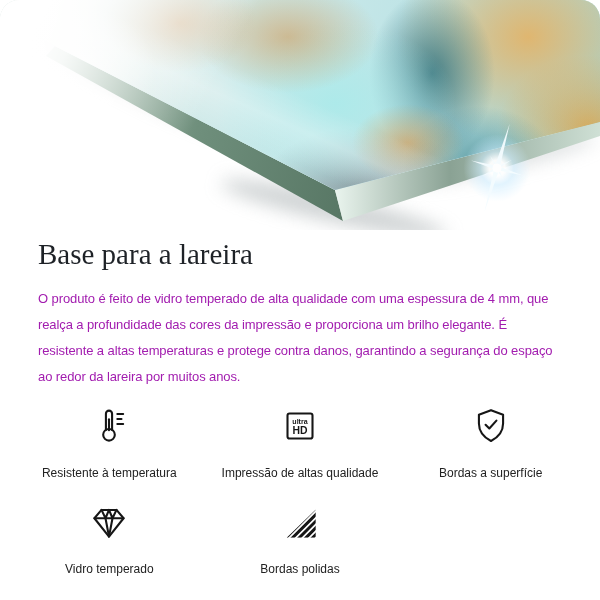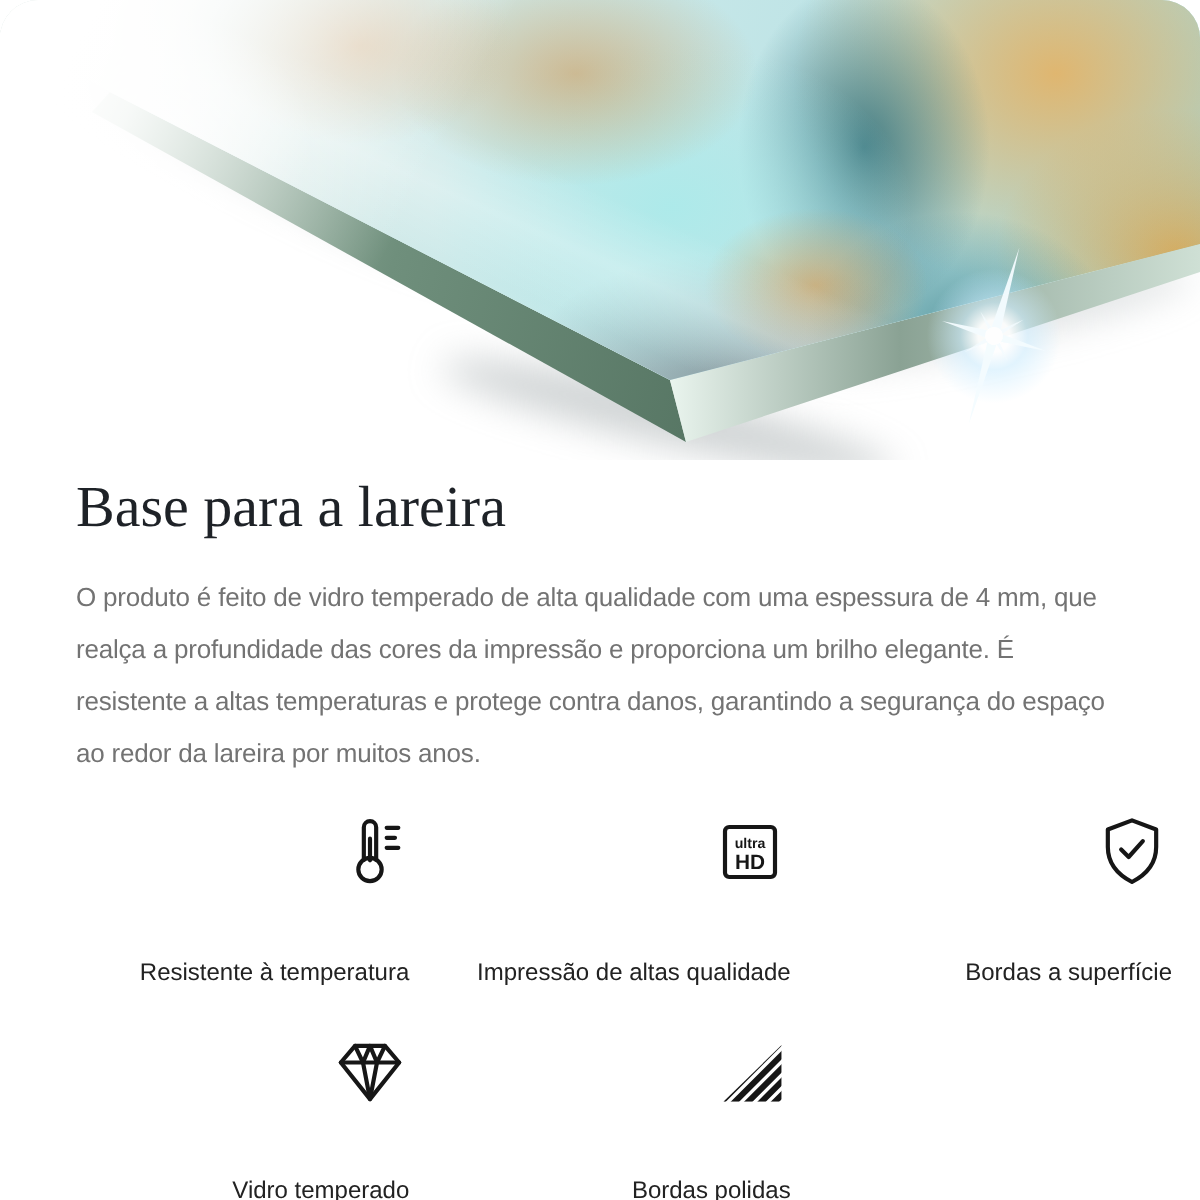--- a/index.html
+++ b/index.html
@@ -38,25 +38,25 @@
   .fade{background:linear-gradient(118deg,#ffffff 7%,rgba(255,255,255,.9) 13%,rgba(255,255,255,0) 36%);}
 
   .glow{position:absolute;left:462px;top:133px;width:70px;height:70px;
     background:radial-gradient(circle,rgba(255,255,255,.95) 0 16%,rgba(208,238,255,.6) 34%,rgba(208,238,255,0) 68%);}
   .sparkle{position:absolute;left:447px;top:118px;width:100px;height:100px;}
 
   
   .content{padding:0 38px;}
   h1{font-family:"Liberation Serif","DejaVu Serif",serif;font-weight:400;
      font-size:29px;line-height:37px;color:#1e2227;margin:6px 0 0;}
-  .desc{font-size:13px;line-height:26px;color:#737373;margin:13px 0 0;
+  .desc{font-size:13px;line-height:26px;color:#a21caf;margin:13px 0 0;
         letter-spacing:-0.1px;max-width:540px;}
 
   .features{display:grid;grid-template-columns:1fr 1fr 1fr;row-gap:22px;margin:16px -24px 0;}
-  .feature{display:flex;flex-direction:column;align-items:flex-end;gap:13px;}
+  .feature{display:flex;flex-direction:column;align-items:center;}
   .feature svg{width:40px;height:40px;display:block;}
   .flabel{font-size:12px;color:#222;text-align:center;white-space:nowrap;margin-top:20px;}
 
   .ic{stroke:#161616;stroke-width:2.5;fill:none;}
   .icr{stroke:#161616;stroke-width:2.5;fill:none;stroke-linecap:round;stroke-linejoin:round;}
   .ifill{fill:#161616;stroke:none;}
   .svgtxt{font-family:"Liberation Sans",sans-serif;font-weight:bold;fill:#161616;text-anchor:middle;}
 </style>
 </head>
 <body>

